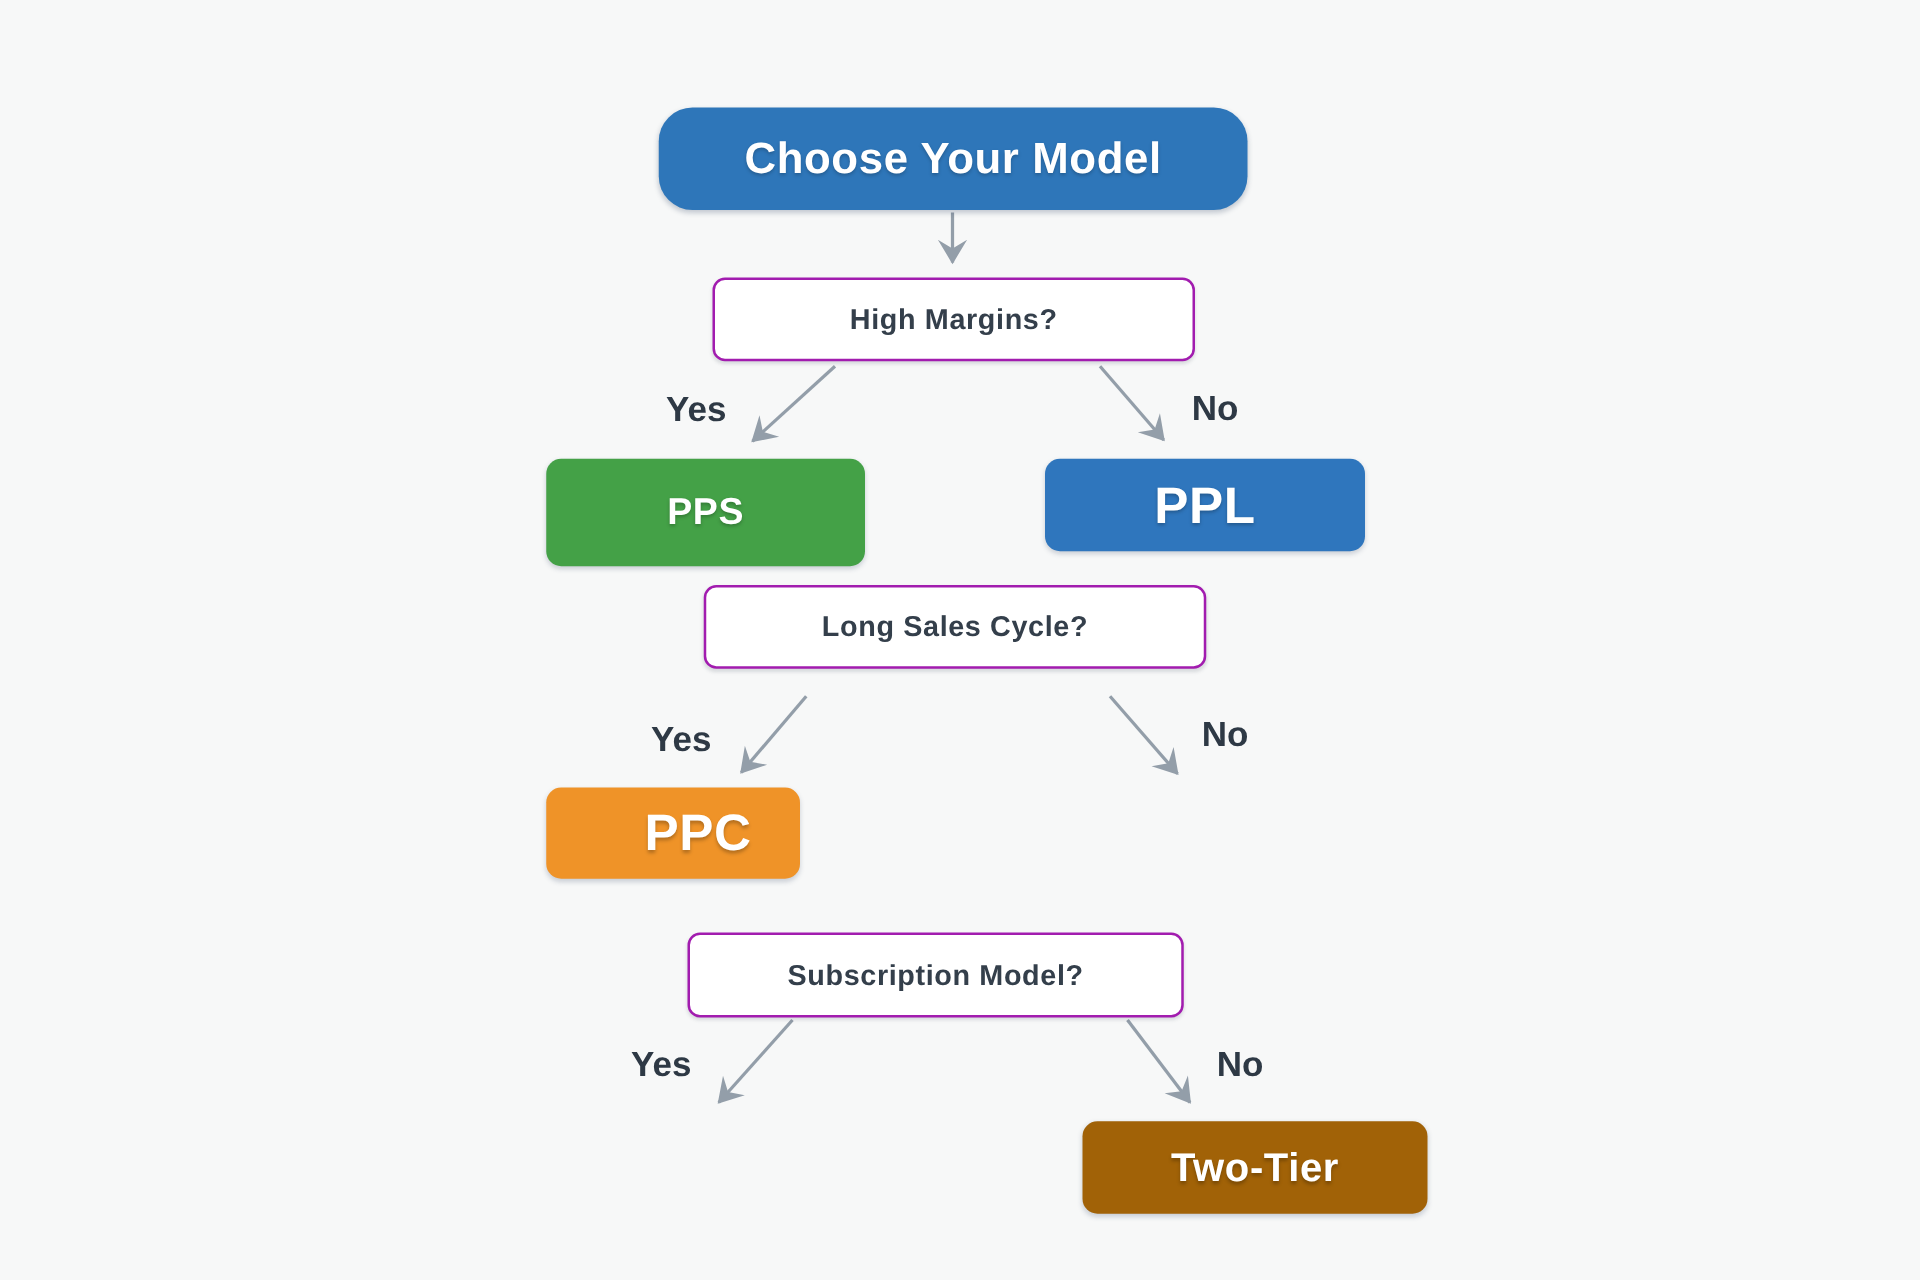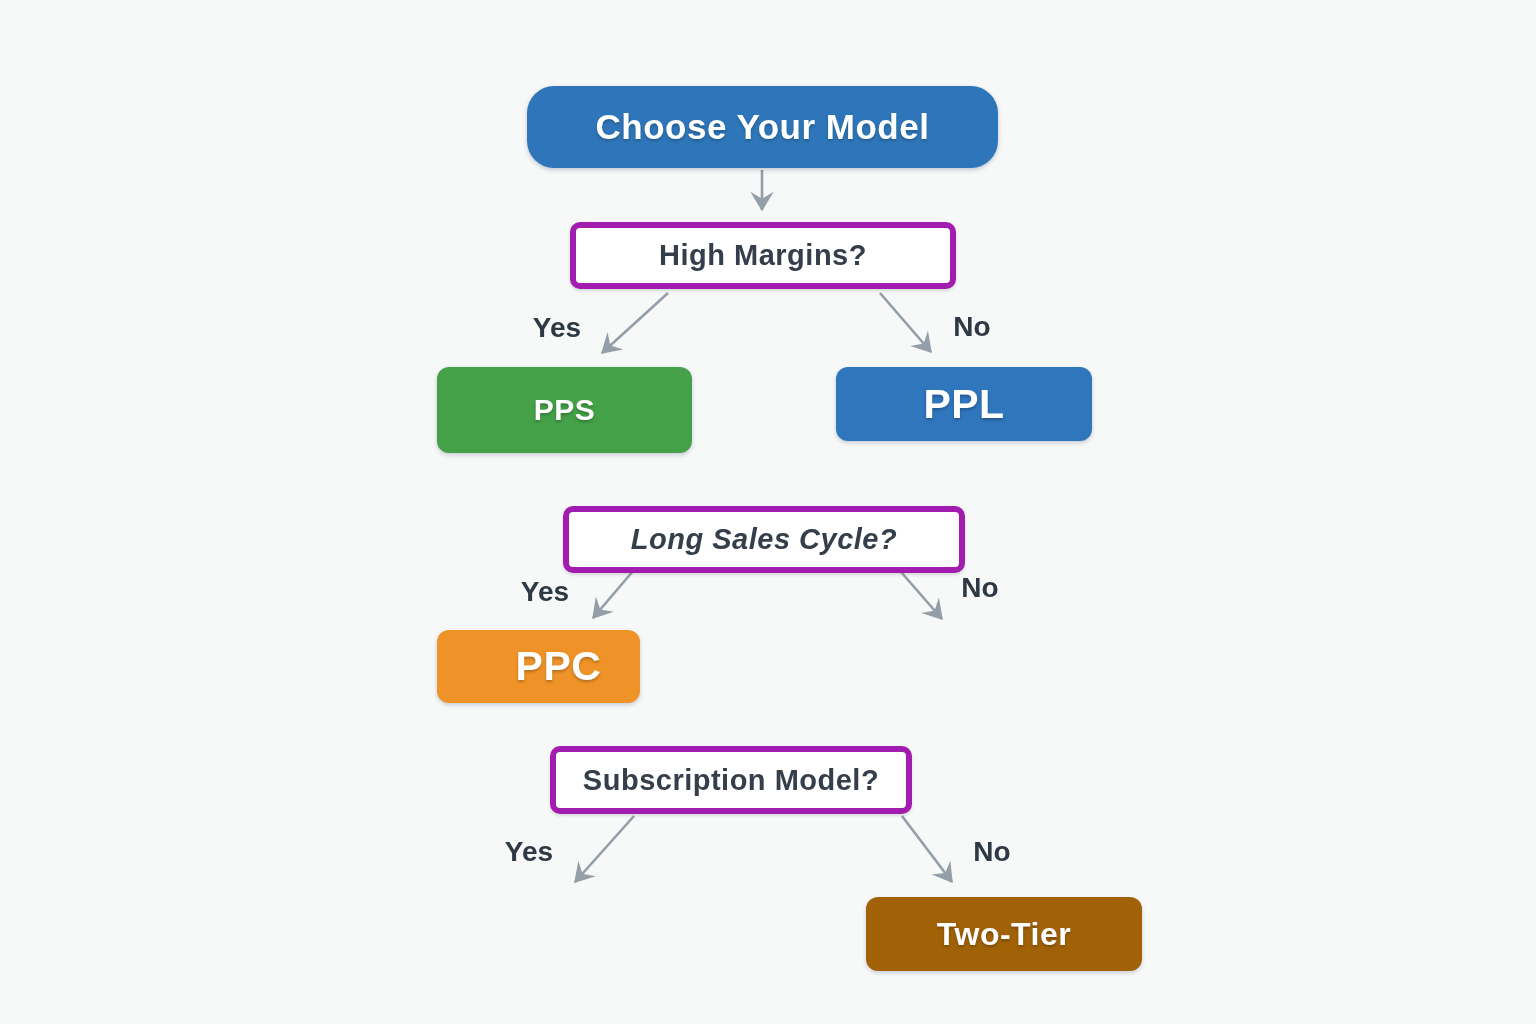--- a/index.html
+++ b/index.html
@@ -30,29 +30,29 @@
     left: 527px; top: 40px; width: 471px; height: 82px;
     background: #2e76b9;
     border-radius: 27px;
     color: #ffffff;
     font-size: 35px;
     text-shadow: 0 2px 3px rgba(0,0,0,0.22);
     box-shadow: 0 2px 4px rgba(40,60,90,0.25);
   }
   .node.question {
     background: #ffffff;
-    border: 6px solid #a21caf;
+    border: 2px solid #a21caf;
     border-radius: 10px;
     color: #343f4b;
-    font-size: 29px;
+    font-size: 23px;
     box-shadow: 0 2px 3px rgba(70,85,100,0.18);
   }
   .node.q1 { left: 570px; top: 176px; width: 386px; height: 67px; }
-  .node.q2 { left: 563px; top: 460px; width: 402px; height: 67px; font-style: italic; }
-  .node.q3 { left: 550px; top: 700px; width: 362px; height: 68px; }
+  .node.q2 { left: 563px; top: 422px; width: 402px; height: 67px; }
+  .node.q3 { left: 550px; top: 700px; width: 397px; height: 68px; }
   .node.result {
     color: #ffffff;
     border-radius: 12px;
     text-shadow: 0 2px 3px rgba(0,0,0,0.25);
     box-shadow: 0 2px 4px rgba(40,60,90,0.22);
   }
   .node.pps { left: 437px; top: 321px; width: 255px; height: 86px; background: #44a147; font-size: 30px; }
   .node.ppl { left: 836px; top: 321px; width: 256px; height: 74px; background: #2f76bd; font-size: 41px; }
   .node.ppc { left: 437px; top: 584px; width: 203px; height: 73px; background: #ef9328; font-size: 41px; padding-left: 40px; }
   .node.recurring { left: 390px; top: 851px; width: 276px; height: 73px; background: #6a4ba0; font-size: 32px; }

